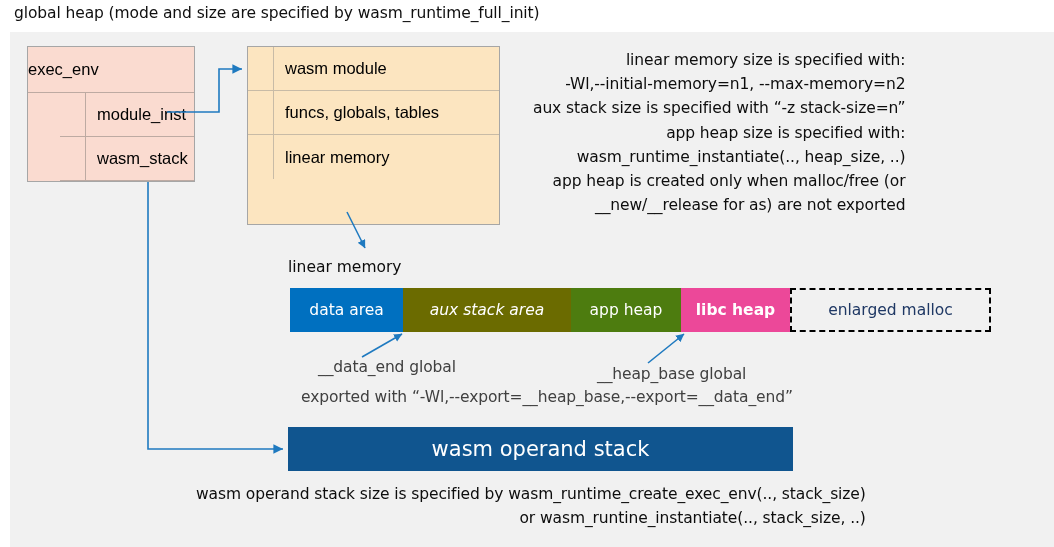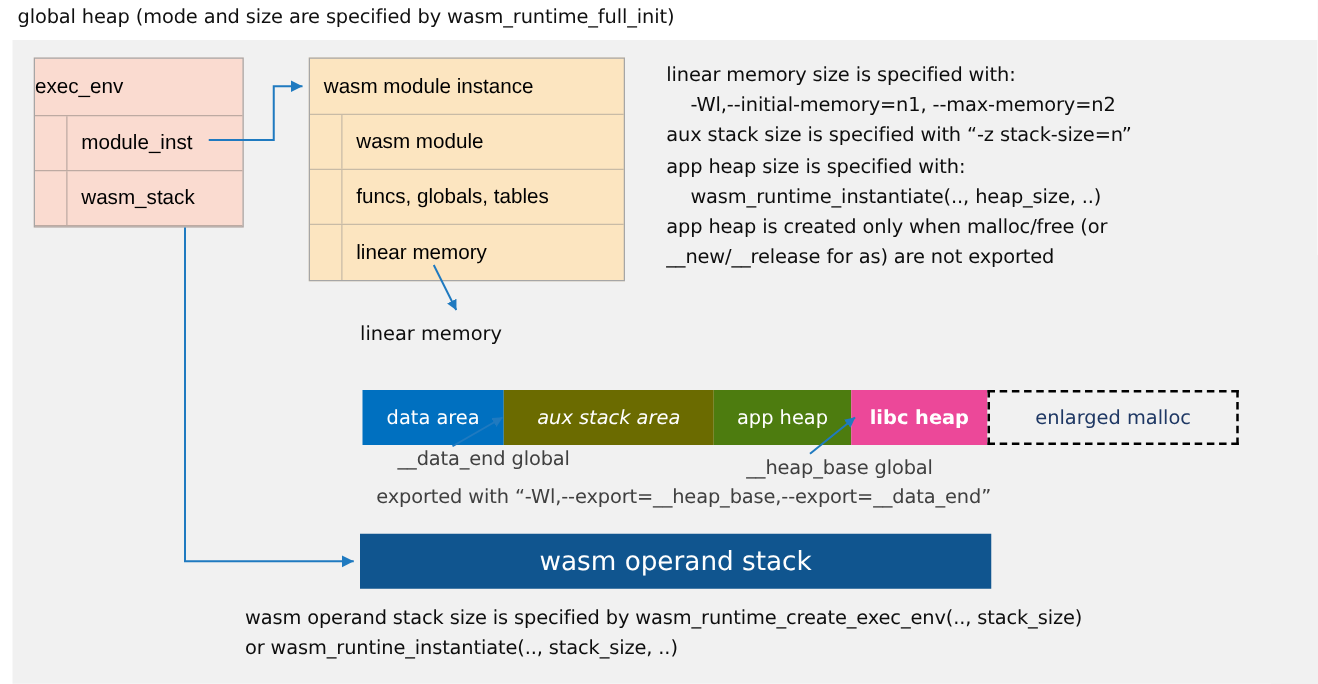--- a/index.html
+++ b/index.html
@@ -13,20 +13,21 @@
     position: relative;
     font-family: "DejaVu Sans", sans-serif;
     overflow: hidden;
   }
 
   #canvas {
     position: absolute;
     left: 0; top: 0;
     width: 865px;
     height: 547px;
+    text-align: right;
   }
 
   .title {
     position: absolute;
     left: 14px;
     top: 4px;
     font-size: 15.5px;
     color: #101010;
     white-space: nowrap;
     letter-spacing: -0.1px;
@@ -71,21 +72,21 @@
 
   
   #exec-env {
     left: 27px;
     top: 46px;
     width: 168px;
     height: 136px;
     background: #fadbd0;
   }
   #exec-env .row.head   { height: 46px; border-bottom: 1px solid #bdaaa2; }
-  #exec-env .row.sub    { height: 44px; border-bottom: 1px solid #bdaaa2; }
+  #exec-env .row.sub    { height: 44px; border-bottom: 1px solid #bdaaa2; margin-left: 32px; }
   #exec-env .row .indent { width: 26px; border-right: 1px solid #bdaaa2; }
   #exec-env .row.head .lbl { padding-left: 0; }
 
   
   #wasm-mi {
     left: 247px;
     top: 46px;
     width: 253px;
     height: 179px;
     background: #fce5c0;
@@ -113,21 +114,20 @@
     font-size: 15.5px;
     color: #0d0d0d;
     white-space: nowrap;
   }
   #mem-bar {
     position: absolute;
     left: 290px;
     top: 288px;
     height: 44px;
     display: flex;
-    margin-top: 24px;
   }
   #mem-bar .seg {
     box-sizing: border-box;
     display: flex;
     align-items: center;
     justify-content: center;
     font-size: 15.5px;
     color: #ffffff;
     white-space: nowrap;
     height: 44px;
@@ -200,23 +200,20 @@
       <span class="indent"></span>
       <span class="lbl">module_inst</span>
     </div>
     <div class="row sub">
       <span class="indent"></span>
       <span class="lbl">wasm_stack</span>
     </div>
   </div>
 
   <div class="struct" id="wasm-mi">
-    <div class="row head">
-      <span class="lbl">wasm module instance</span>
-    </div>
     <div class="row sub">
       <span class="indent"></span>
       <span class="lbl">wasm module</span>
     </div>
     <div class="row sub">
       <span class="indent"></span>
       <span class="lbl">funcs, globals, tables</span>
     </div>
     <div class="row sub">
       <span class="indent"></span>

